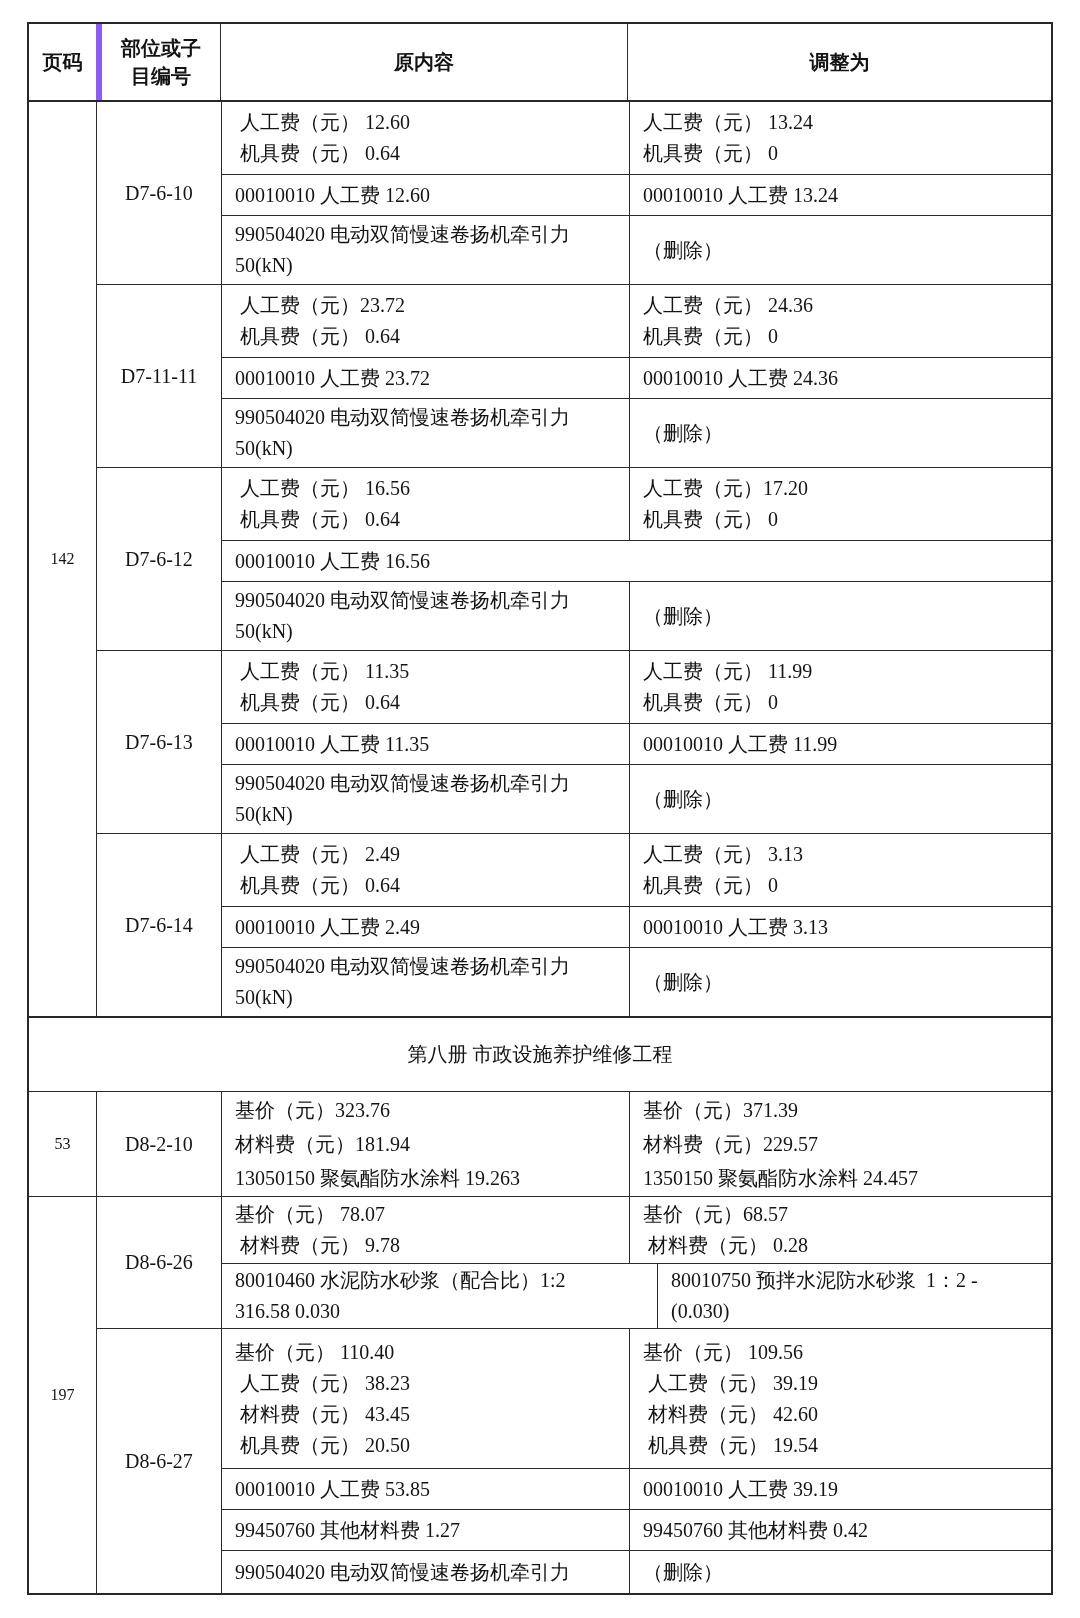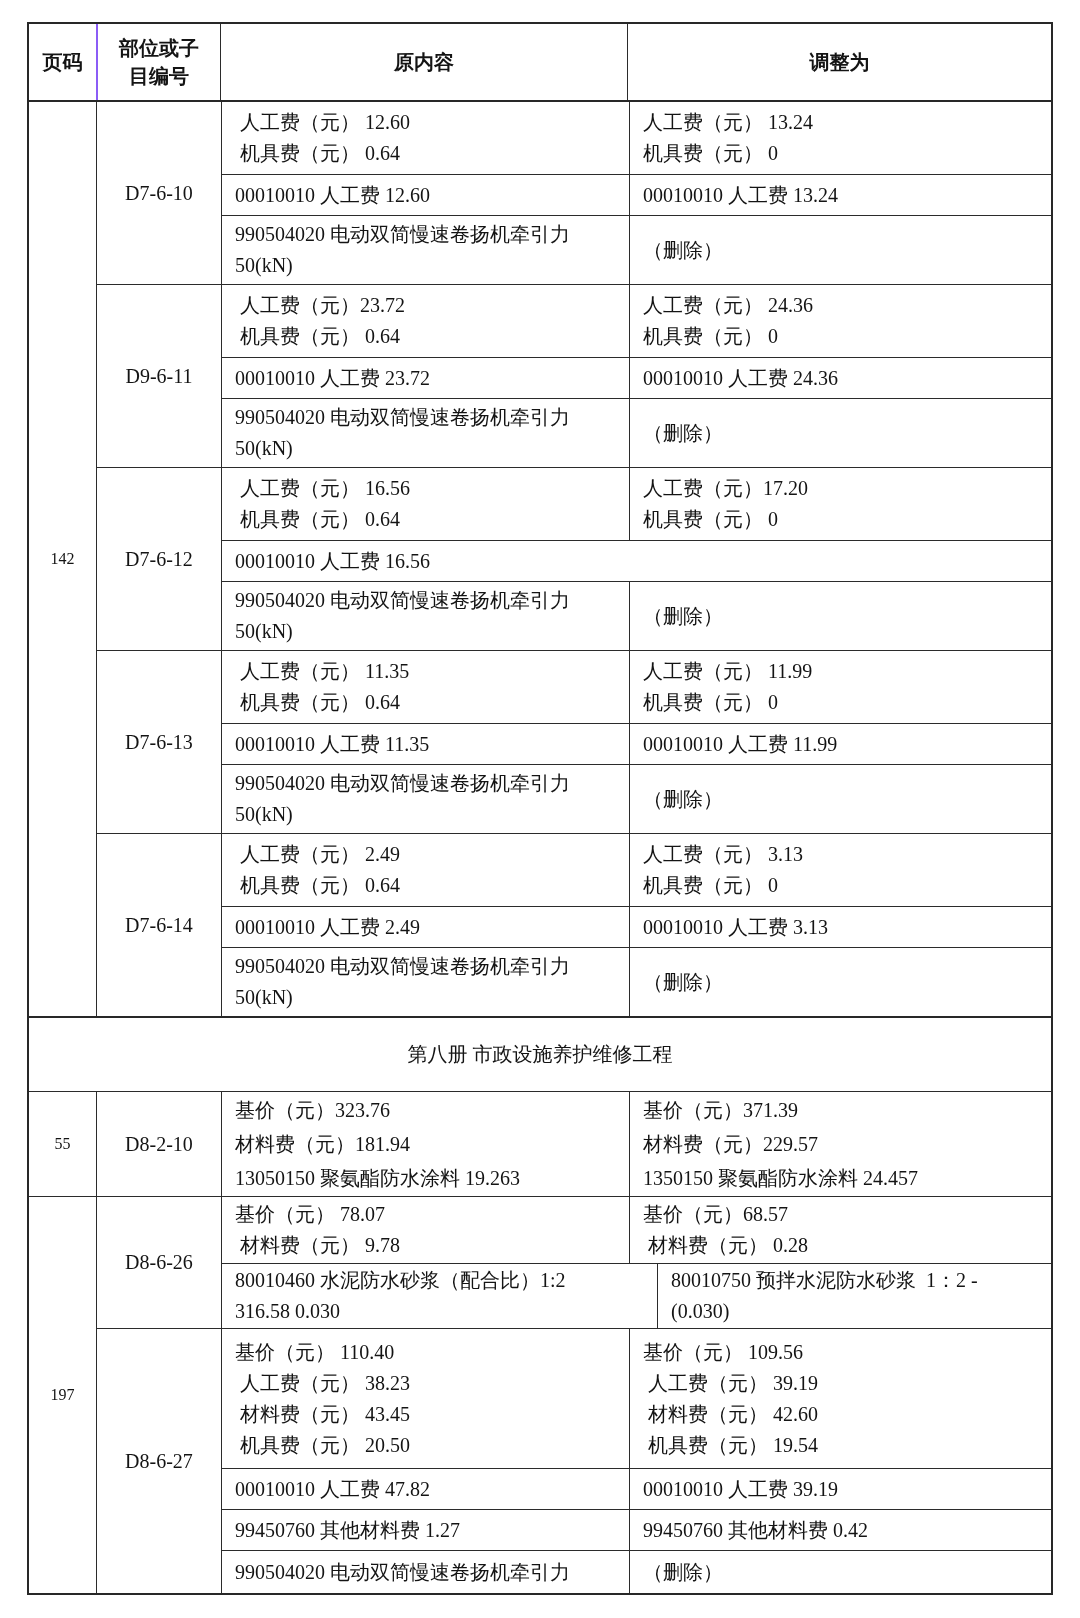--- a/index.html
+++ b/index.html
@@ -11,21 +11,21 @@
   }
   .tbl {
     position:absolute; left:27px; top:22px; width:1026px;
     border:2px solid #282828; background:#fff;
   }
   
   .header-row { display:flex; height:78px; border-bottom:2px solid #282828; align-items:stretch; }
   .hcell { display:flex; align-items:center; justify-content:center;
            font-weight:bold; font-size:20px; line-height:28px; text-align:center; }
   .hc1 { width:67px; }
-  .hc2 { width:124px; border-left:2px solid #8b5cf6; }
+  .hc2 { width:124px; border-left:6px solid #8b5cf6; }
   .hc2 .wrap4 { width:84px; }
   .hc3 { width:407px; border-left:1px solid #2b2b2b; }
   .hc4 { flex:1; border-left:1px solid #2b2b2b; }
   
   .band { display:flex; align-items:stretch; }
   .band.bt { border-top:1px solid #2b2b2b; }
   .c1 { width:67px; flex:none; display:flex; align-items:center; justify-content:center;
         font-size:16px; }
   .groupsWrap { flex:1; border-left:1px solid #2b2b2b; display:flex; flex-direction:column; }
   .group { display:flex; align-items:stretch; }
@@ -95,21 +95,21 @@
 50(kN)</div>
               </div>
             <div class="c4">
                 <div class="txt">（删除）</div>
               </div>
           </div>
         </div>
       </div>
 
       <div class="group">
-        <div class="c2">D9-6-11</div>
+        <div class="c2">D7-11-11</div>
         <div class="rowsWrap">
           <div class="subrow hA">
             <div class="c3">
                 <div class="txt"> 人工费（元）23.72
  机具费（元） 0.64</div>
               </div>
             <div class="c4">
                 <div class="txt">人工费（元） 24.36
 机具费（元） 0</div>
               </div>
@@ -230,21 +230,21 @@
         </div>
       </div>
     </div>
   </div>
 
   <div class="section-row">
     <div class="txt">第八册 市政设施养护维修工程</div>
   </div>
 
   <div class="band">
-    <div class="c1">55</div>
+    <div class="c1">53</div>
     <div class="groupsWrap">
       <div class="group">
         <div class="c2">D8-2-10</div>
         <div class="rowsWrap">
           <div class="subrow hD lgLH">
             <div class="c3">
                 <div class="txt">基价（元）323.76
 材料费（元）181.94
 13050150 聚氨酯防水涂料 19.263</div>
               </div>
@@ -301,21 +301,21 @@
               </div>
             <div class="c4">
                 <div class="txt">基价（元） 109.56
  人工费（元） 39.19
  材料费（元） 42.60
  机具费（元） 19.54</div>
               </div>
           </div>
           <div class="subrow hH">
             <div class="c3">
-                <div class="txt">00010010 人工费 47.82</div>
+                <div class="txt">00010010 人工费 53.85</div>
               </div>
             <div class="c4">
                 <div class="txt">00010010 人工费 39.19</div>
               </div>
           </div>
           <div class="subrow hI">
             <div class="c3">
                 <div class="txt">99450760 其他材料费 1.27</div>
               </div>
             <div class="c4">

